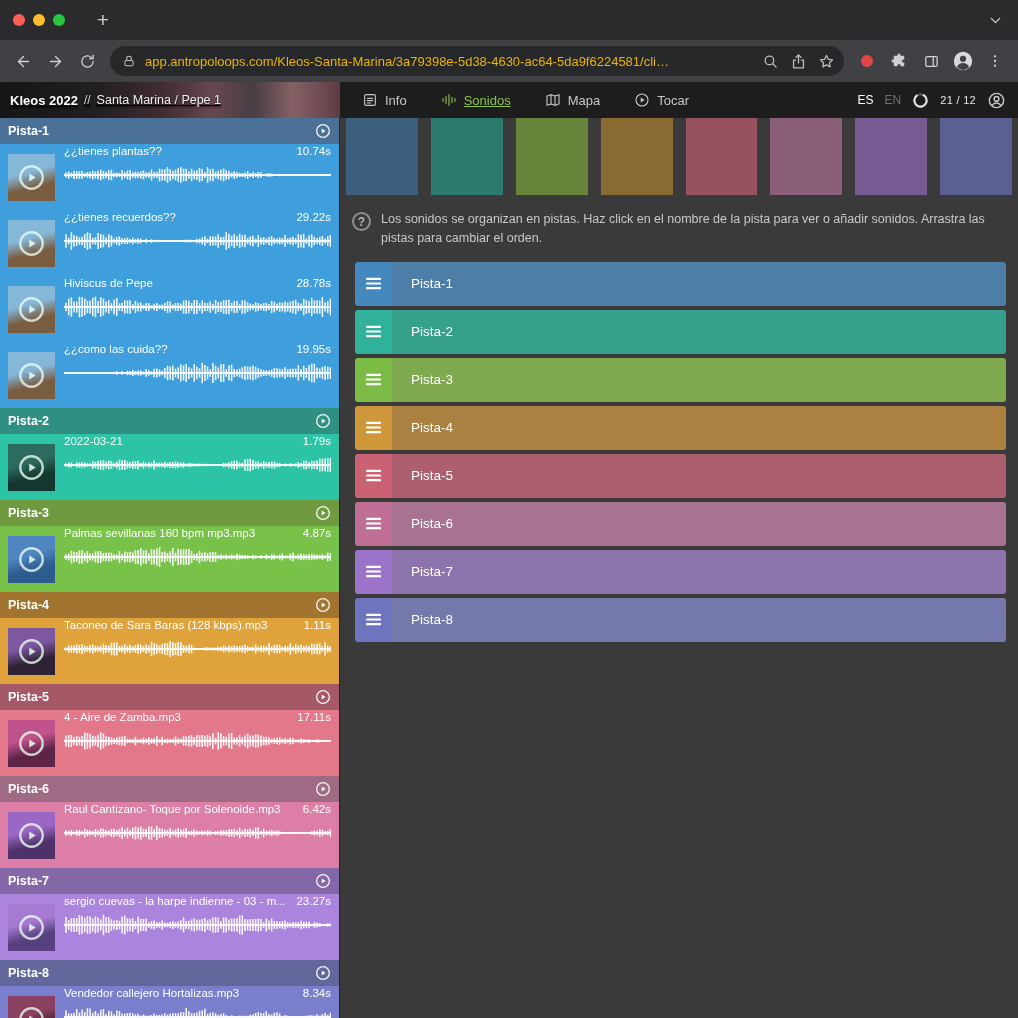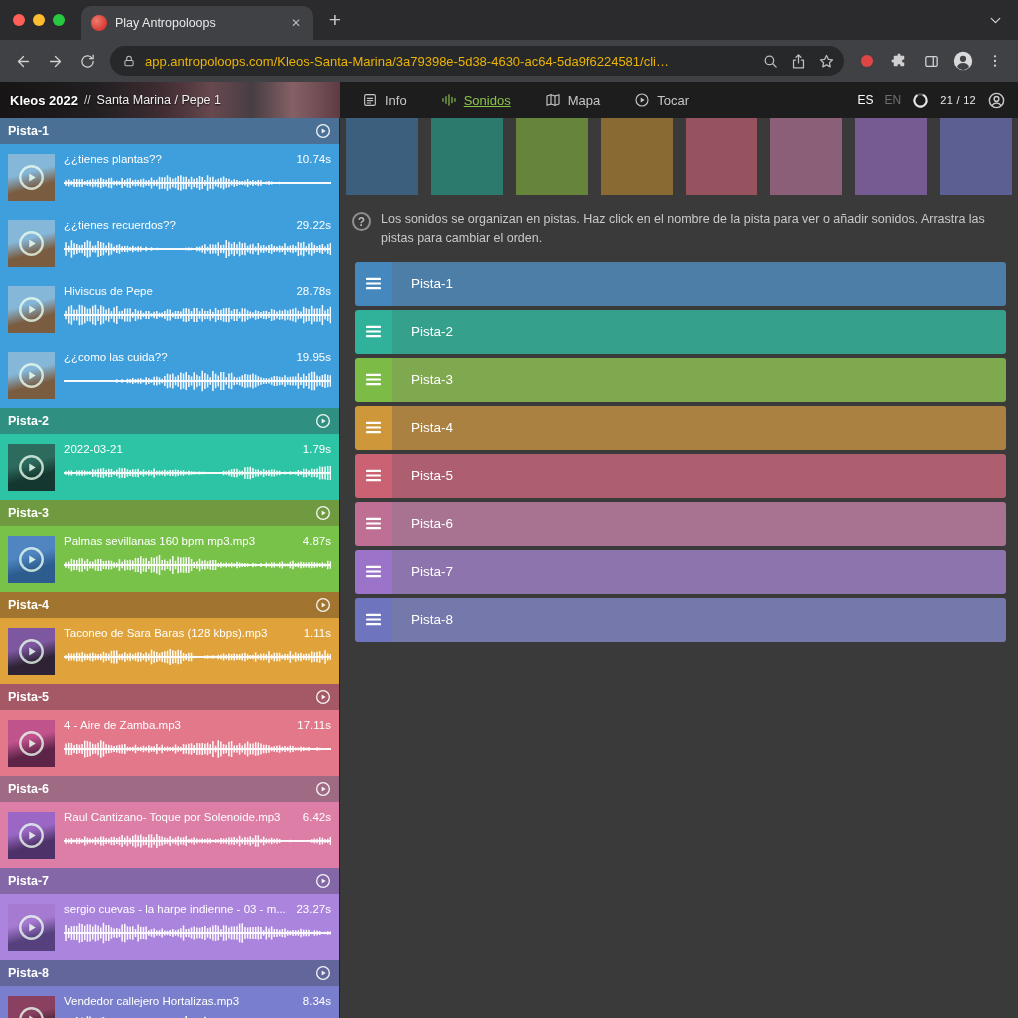--- a/index.html
+++ b/index.html
@@ -26,21 +26,21 @@
   .icon-dim { stroke:#bdbdbf; }
   #omnibox { flex:1; height:30px; margin:0 6px; background:#27282a; border-radius:15px; display:flex; align-items:center; padding:0 4px 0 12px; min-width:0; }
   #url { font-size:13px; color:#eab308; margin-left:9px; white-space:nowrap; overflow:hidden; flex:1; }
   .omni-btn { width:28px; height:28px; border-radius:50%; display:flex; align-items:center; justify-content:center; flex:none; }
   .record-dot { width:12px; height:12px; border-radius:50%; background:#e04545; }
   .avatar-circle { width:22px; height:22px; }
 
   
   #app-header { height:36px; background:#1d1d1d; display:flex; align-items:stretch; flex:none; }
   #crumb { width:340px; flex:none; position:relative; display:flex; align-items:center; padding-left:10px; overflow:hidden;
-           background:linear-gradient(90deg,#3a3034 0%,#474046 28%,#7e5560 48%,#b87e8a 62%,#6f5f68 74%,#c18b93 86%,#7a4a56 100%); }
+           background:linear-gradient(90deg,#3a3034 0%,#474046 28%,#7e5560 48%,#b87e8a 62%,#6f5f68 74%,#c18b93 86%,#7a4a56 100%);text-decoration:underline; }
   #crumb::after { content:""; position:absolute; inset:0; background:linear-gradient(90deg, rgba(10,10,10,.72) 0%, rgba(10,10,10,.5) 55%, rgba(10,10,10,.25) 100%); }
   #crumb > * { position:relative; z-index:1; text-shadow:0 1px 2px rgba(0,0,0,.85); }
   .crumb-project { font-size:13px; font-weight:bold; color:#fff; white-space:nowrap; }
   .crumb-sep { font-size:12px; color:#d9d9d9; margin:0 6px; }
   .crumb-session { font-size:12.5px; color:#f0f0f0; white-space:nowrap; }
   #app-tabs { display:flex; align-items:center; gap:34px; margin-left:22px; }
   .app-tab { display:flex; align-items:center; gap:7px; color:#c6c6c6; font-size:13px; }
   .app-tab svg { width:16px; height:16px; stroke:currentColor; fill:none; stroke-width:1.7; stroke-linecap:round; stroke-linejoin:round; }
   .app-tab .fillpart { fill:currentColor; stroke:none; }
   #header-right { margin-left:auto; display:flex; align-items:center; gap:11px; padding-right:12px; }
@@ -53,21 +53,21 @@
   #sidebar { width:340px; flex:none; background:#2e2e2e; overflow:hidden; border-right:1px solid #242424; }
   #content { flex:1; background:#3a3a3a; overflow:hidden; min-width:0; }
 
   
   .track-header { height:26px; display:flex; align-items:center; padding:0 8px; color:#fff; font-size:12.5px; font-weight:bold; }
   .play-btn { margin-left:auto; width:16px; height:16px; display:flex; }
   .play-btn svg, .thumb-play svg { width:100%; height:100%; }
   .sound { height:66px; display:flex; align-items:center; padding:0 8px; gap:9px; }
   .thumb { width:47px; height:47px; position:relative; flex:none; }
   .thumb-play { position:absolute; left:10px; top:10px; width:27px; height:27px; }
-  .sound-main { flex:1; min-width:0; align-self:stretch; display:flex; flex-direction:column; padding-top:9px; }
+  .sound-main { flex:1; min-width:0; align-self:stretch; display:flex; flex-direction:column; padding-top:1px; }
   .sound-top { display:flex; justify-content:space-between; align-items:baseline; font-size:11.5px; color:#fff; }
   .sound-name { white-space:nowrap; overflow:hidden; text-overflow:ellipsis; padding-right:8px; }
   .sound-duration { flex:none; }
   .waveform { width:100%; height:26px; margin-top:5px; display:block; }
 
   
   #swatches { display:flex; gap:13px; padding:0 6px; height:77px; }
   .swatch { flex:1; }
   #help { display:flex; gap:10px; margin:15px 18px 0 12px; align-items:flex-start; }
   .help-icon { width:19px; height:19px; flex:none; border:2px solid #8f8f8f; border-radius:50%; color:#b5b5b5;
@@ -83,25 +83,20 @@
 <body>
 
 <div id="window">
 
   <div id="tabstrip">
     <div class="traffic">
       <span class="light red"></span>
       <span class="light yellow"></span>
       <span class="light green"></span>
     </div>
-    <div class="tab">
-      <span class="favicon"></span>
-      <span class="tab-title">Play Antropoloops</span>
-      <span class="tab-close">✕</span>
-    </div>
     <div class="newtab">+</div>
     <div class="tab-chevron">
       <svg class="icon-sm" viewBox="0 0 24 24" width="16" height="16">
           <path d="M6 9l6 6 6-6"></path>
         </svg>
     </div>
   </div>
 
   <div id="toolbar">
     <div class="tool-btn">

